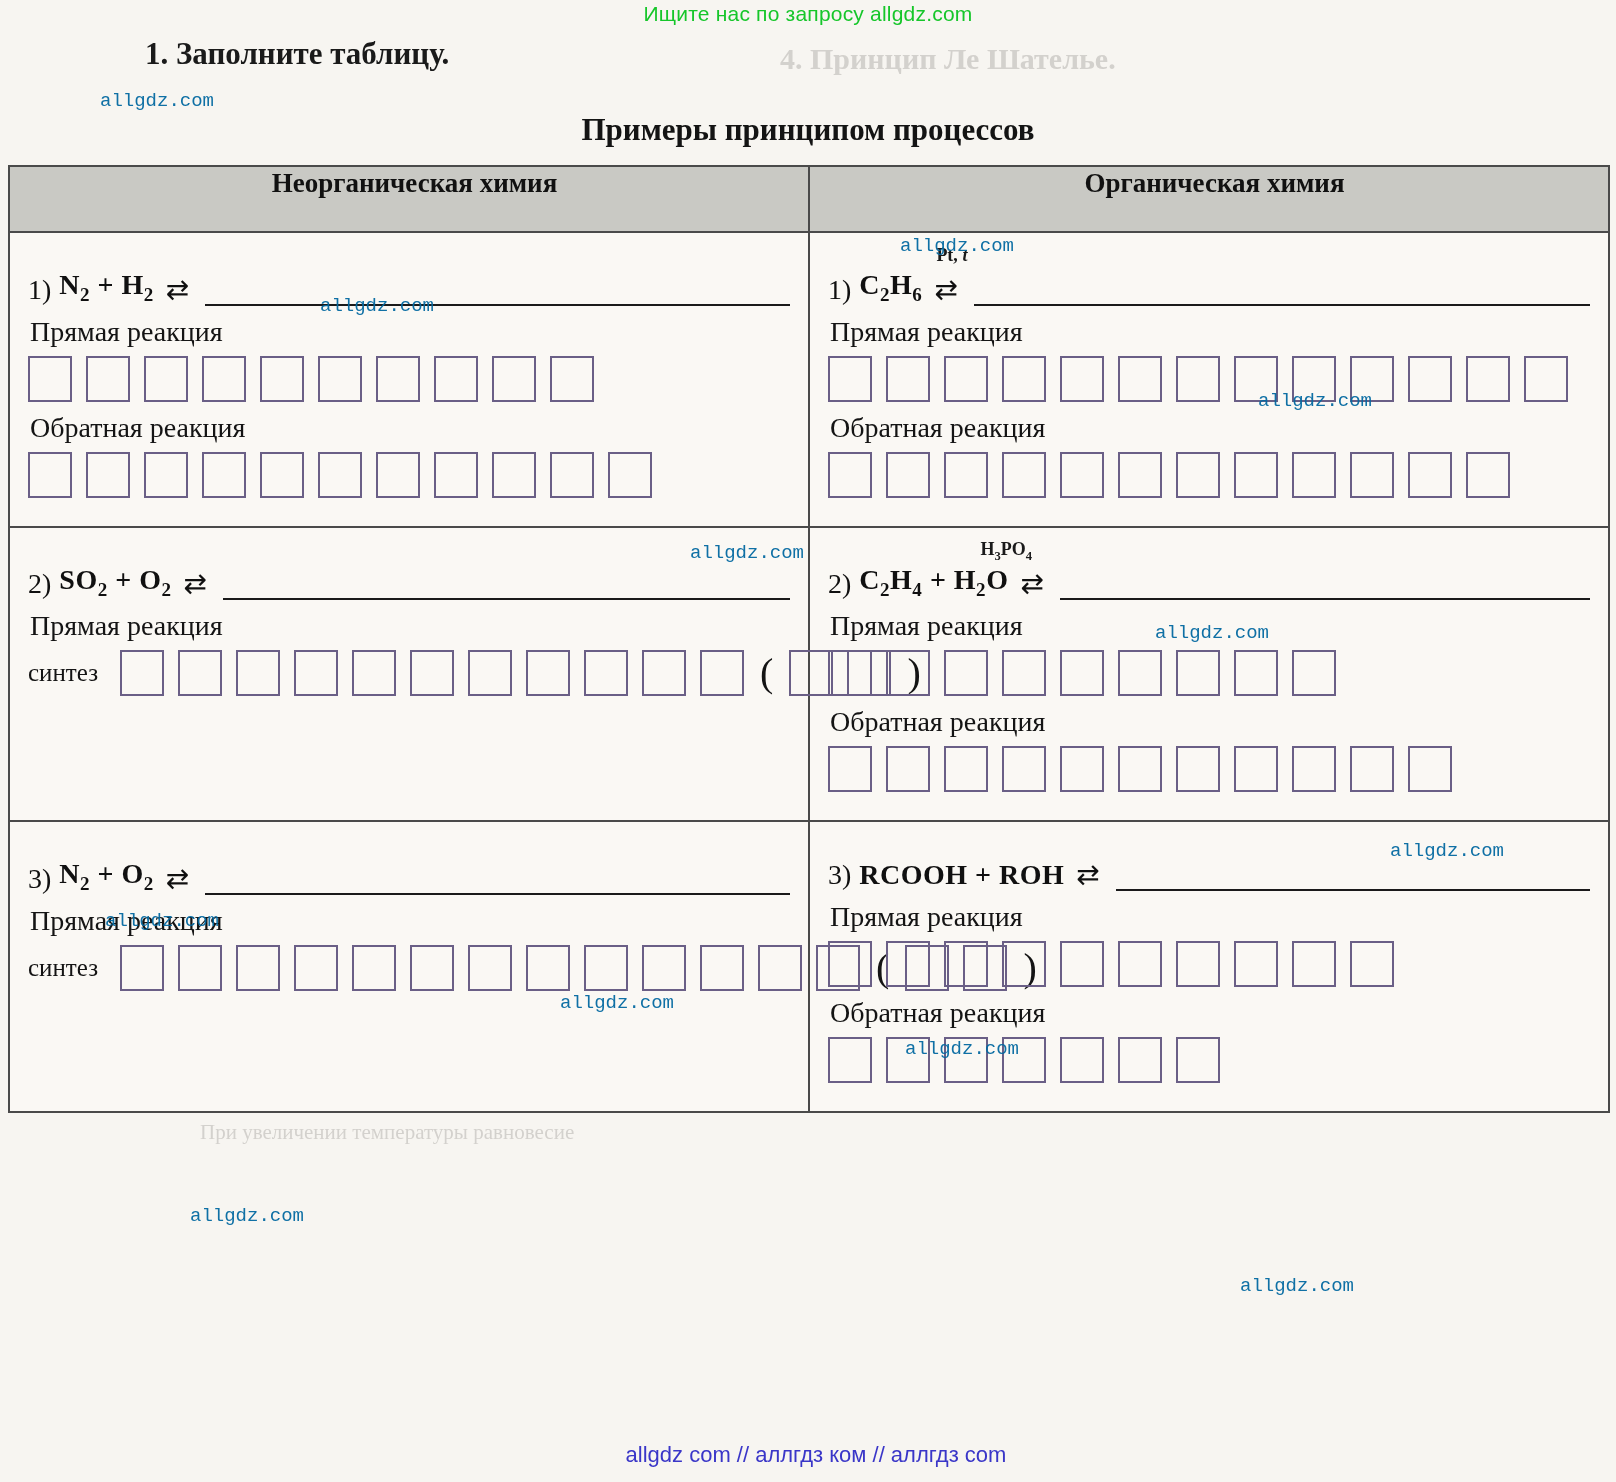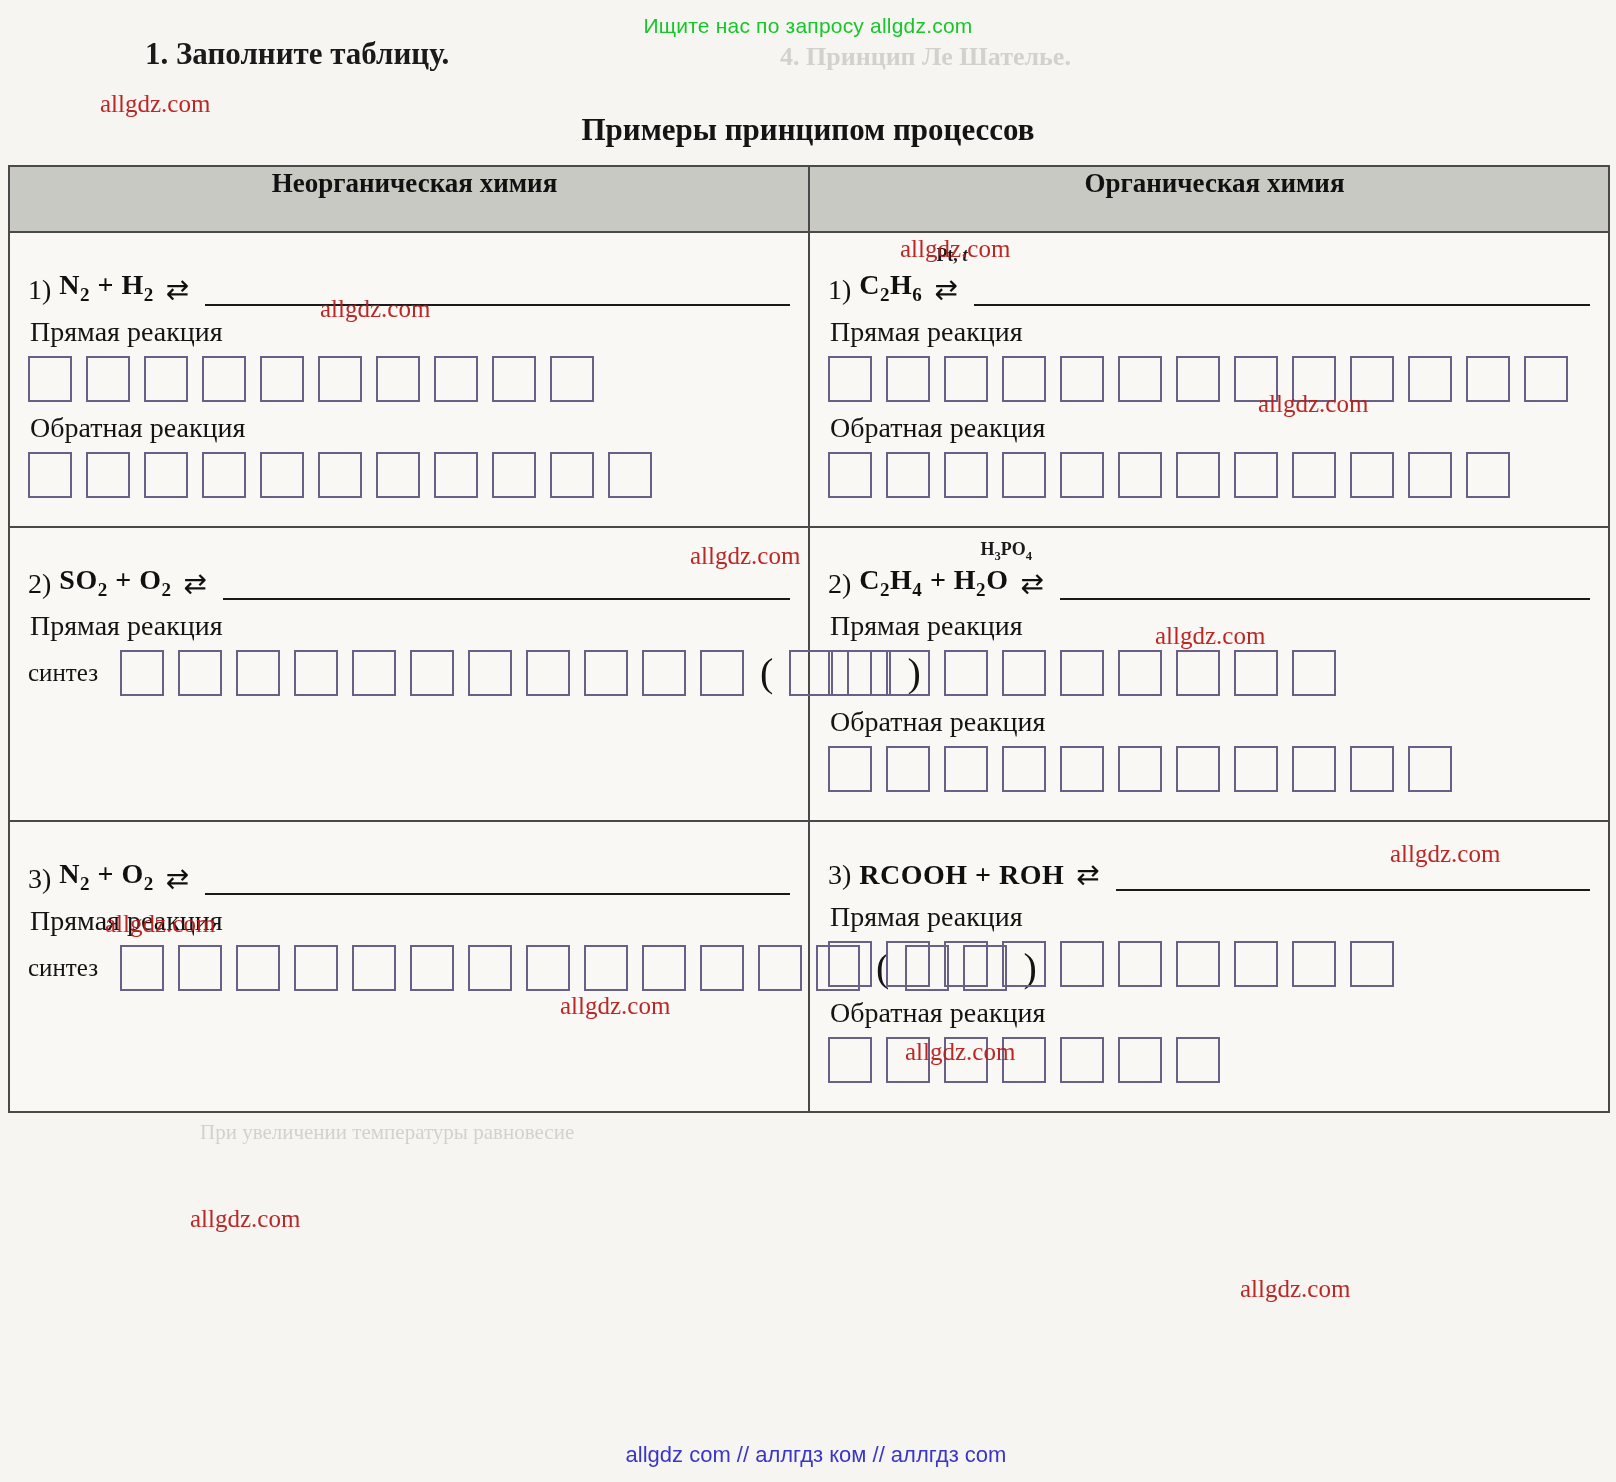--- a/index.html
+++ b/index.html
@@ -16,21 +16,21 @@
   }
   .page {
     position: absolute;
     inset: 0;
     background: #f7f5f1;
   }
 
   
   .top-banner {
     position: absolute;
-    top: 14px;
+    top: 2px;
     left: 0;
     width: 100%;
     text-align: center;
     font-family: "Liberation Sans", sans-serif;
     font-size: 21px;
     color: #16c62a;
     letter-spacing: 0.2px;
   }
 
   
@@ -171,35 +171,35 @@
     color: rgba(120,115,110,0.28);
     font-size: 25px;
     font-family: "Liberation Serif", serif;
     white-space: nowrap;
     pointer-events: none;
   }
 
   
   .wm {
     position: absolute;
-    font-family: Liberation Serif, serif;
-    font-size: 25px;
-    color: #b91c1c;
+    font-family: Liberation Mono, monospace;
+    font-size: 19px;
+    color: #0369a1;
     opacity: 0.95;
     pointer-events: none;
     white-space: nowrap;
   }
 </style>
 </head>
 <body>
 
 <div class="page">
 
   <div id="ghost-layer">
-      <div class="ghost" style="left: 780px; top: 42px; font-size: 26px; font-weight: bold;">4. Принцип Ле Шателье.</div>
+      <div class="ghost" style="left: 780px; top: 42px; font-size: 30px; font-weight: bold;">4. Принцип Ле Шателье.</div>
       <div class="ghost" style="left: 620px; top: 390px; font-size: 26px;">химического равновесия</div>
       <div class="ghost" style="left: 700px; top: 460px; font-size: 26px;">веществ</div>
       <div class="ghost" style="left: 1080px; top: 460px; font-size: 26px;">равновесие</div>
       <div class="ghost" style="left: 640px; top: 520px; font-size: 26px;">CaCO₃</div>
       <div class="ghost" style="left: 1180px; top: 520px; font-size: 26px;">Химическое равновесие</div>
       <div class="ghost" style="left: 1300px; top: 560px; font-size: 26px;">равновесия</div>
       <div class="ghost" style="left: 20px; top: 680px; font-size: 26px; font-weight: bold;">Химическое равновесие</div>
       <div class="ghost" style="left: 20px; top: 730px; font-size: 26px; font-weight: bold;">в сторону</div>
       <div class="ghost" style="left: 20px; top: 780px; font-size: 26px; font-weight: bold;">смещает равновесие</div>
       <div class="ghost" style="left: 20px; top: 900px; font-size: 26px; font-weight: bold;">5. Пользуясь принципом Ле Шателье, укажите.</div>

